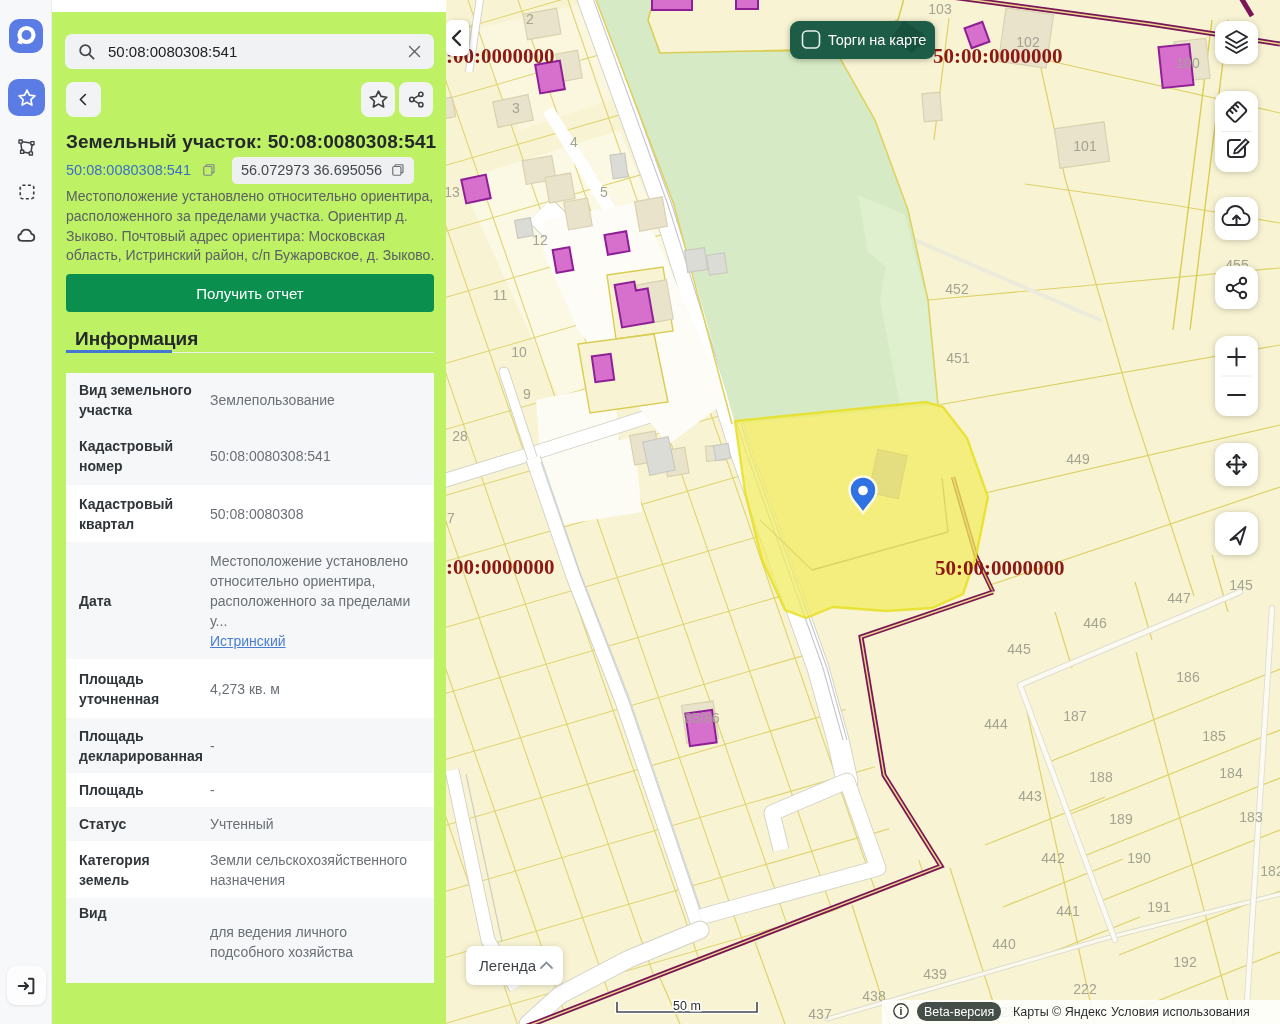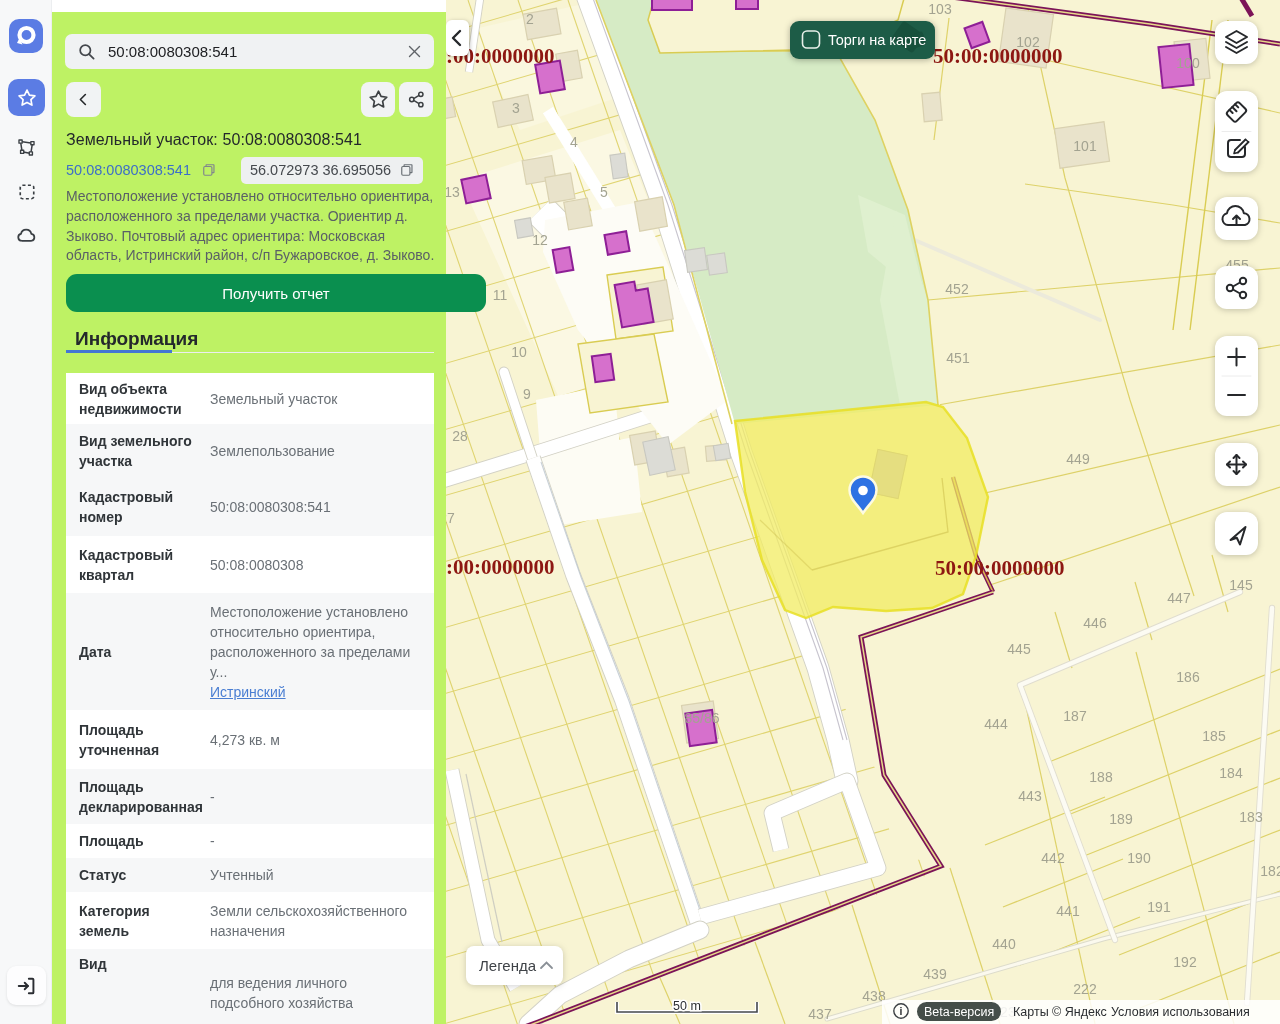--- a/index.html
+++ b/index.html
@@ -7,28 +7,28 @@
 .logo{position:absolute;left:9px;top:19px}
 .railbtn{position:absolute;left:8px;top:79px;width:37px;height:37px;background:#5b7ce4;border-radius:10px;display:flex;align-items:center;justify-content:center}
 .railic{position:absolute;left:8px;width:37px;height:37px;display:flex;align-items:center;justify-content:center}
 .exit{position:absolute;left:7px;top:966px;width:39px;height:39px;background:#fdfdfe;border-radius:9px;box-shadow:0 1px 3px rgba(0,0,0,.1);display:flex;align-items:center;justify-content:center}
 .panel{position:absolute;left:52px;top:12px;width:394px;height:1024px;background:#bef264;z-index:20}
 .search{position:absolute;left:13px;top:22px;width:369px;height:35px;background:#f0f2f3;border-radius:7px;display:flex;align-items:center;padding:0 12px}
 .stext{margin-left:12px;font-size:15px;color:#202124;flex:1}
 .row2{position:absolute;left:0;top:70px;width:100%;height:35px}
 .backbtn{position:absolute;left:14px;top:0;width:35px;height:35px;background:#f1f3f4;border-radius:8px;display:flex;align-items:center;justify-content:center}
 .iconbtn{position:absolute;top:0;width:34px;height:35px;background:#f1f3f4;border-radius:8px;display:flex;align-items:center;justify-content:center}
-.title{position:absolute;left:14px;top:119px;width:380px;font-size:16px;font-weight:400;color:#24282c;letter-spacing:.1px;white-space:nowrap}
+.title{position:absolute;left:14px;top:119px;width:380px;font-size:19px;font-weight:700;color:#24282c;letter-spacing:.1px;white-space:nowrap}
 .chips{position:absolute;left:14px;top:144px;width:372px;height:28px;white-space:nowrap}
 .bluelink{font-size:14.5px;color:#3d6fc7;line-height:28px}
 .copyic{margin-left:7px;vertical-align:-2px}
-.graychip{display:inline-block;margin-left:20px;height:27px;line-height:27px;background:#eef0f1;border-radius:5px;padding:0 9px;font-size:14.5px;color:#45494e}
+.graychip{display:inline-block;margin-left:11px;height:27px;line-height:27px;background:#eef0f1;border-radius:5px;padding:0 9px;font-size:14.5px;color:#45494e}
 .copyic2{margin-left:9px;vertical-align:-2px}
 .desc{position:absolute;left:14px;top:175px;width:380px;font-size:14px;line-height:19.8px;color:#5a6066;white-space:nowrap}
-.greenbtn{position:absolute;left:14px;top:262px;width:420px;height:38px;background:#0a8f4f;border-radius:11px;color:#fff;font-size:15px;display:flex;align-items:center;justify-content:center}
+.greenbtn{position:absolute;left:14px;top:262px;width:368px;height:38px;background:#0a8f4f;border-radius:4px;color:#fff;font-size:15px;display:flex;align-items:center;justify-content:center}
 .tabs{position:absolute;left:14px;top:316px;width:368px}
 .tab{font-size:19px;font-weight:700;color:#24282c;padding-left:9px}
 .tabline{position:absolute;left:0;top:22px;width:106px;height:3px;background:#4477d4;z-index:2}
 .tabs:after{content:"";position:absolute;left:0;top:24px;width:368px;height:1px;background:#eceef0}
 .table{position:absolute;left:14px;top:361px;width:368px}
 .trow{display:flex;align-items:center;padding-left:13px;background:#fff}
 .trow.gray{background:#f6f7f8}
 .tl{width:131px;font-size:14px;font-weight:700;color:#303539;line-height:20px;flex-shrink:0}
 .tv{font-size:14px;color:#6a7076;line-height:20px;width:224px}
 .trow.last{align-items:flex-start}
@@ -416,24 +416,20 @@
         </svg>
 <span class="graychip">56.072973 36.695056<svg class="copyic2" width="14" height="14" viewBox="0 0 24 24" fill="none" stroke="#6a7076" stroke-width="2">
             <rect x="3" y="6" width="14" height="15" rx="2"></rect>
             <path d="M7,6 L7,3.5 Q7,3 7.5,3 L20,3 Q20.5,3 20.5,3.5 L20.5,16 Q20.5,16.5 20,16.5 L17,16.5"></path>
           </svg></span>
 </div>
 <div class="desc">Местоположение установлено относительно ориентира,<br>расположенного за пределами участка. Ориентир д.<br>Зыково. Почтовый адрес ориентира: Московская<br>область, Истринский район, с/п Бужаровское, д. Зыково.</div>
 <div class="greenbtn">Получить отчет</div>
 <div class="tabs"><span class="tab">Информация</span><div class="tabline"></div></div>
 <div class="table">
-<div class="trow" style="height:51px">
-          <div class="tl">Вид объекта<br>недвижимости</div>
-          <div class="tv">Земельный участок</div>
-        </div>
 <div class="trow gray" style="height:54px">
           <div class="tl">Вид земельного<br>участка</div>
           <div class="tv">Землепользование</div>
         </div>
 <div class="trow gray" style="height:58px">
           <div class="tl">Кадастровый<br>номер</div>
           <div class="tv">50:08:0080308:541</div>
         </div>
 <div class="trow" style="height:57px">
           <div class="tl">Кадастровый<br>квартал</div>

